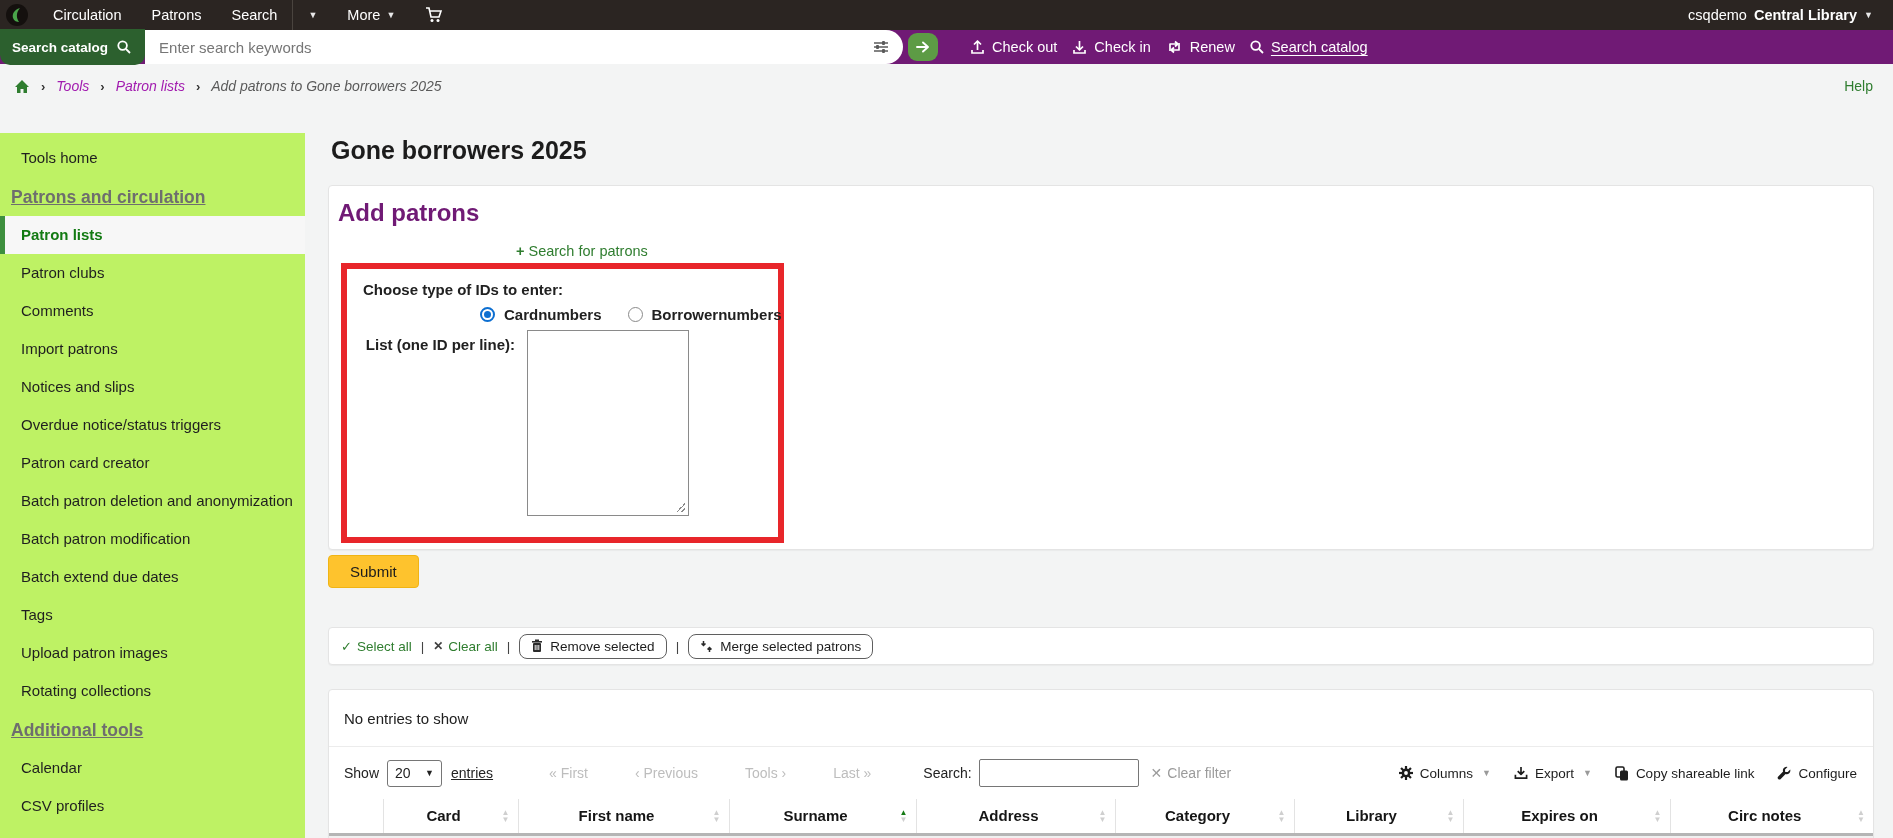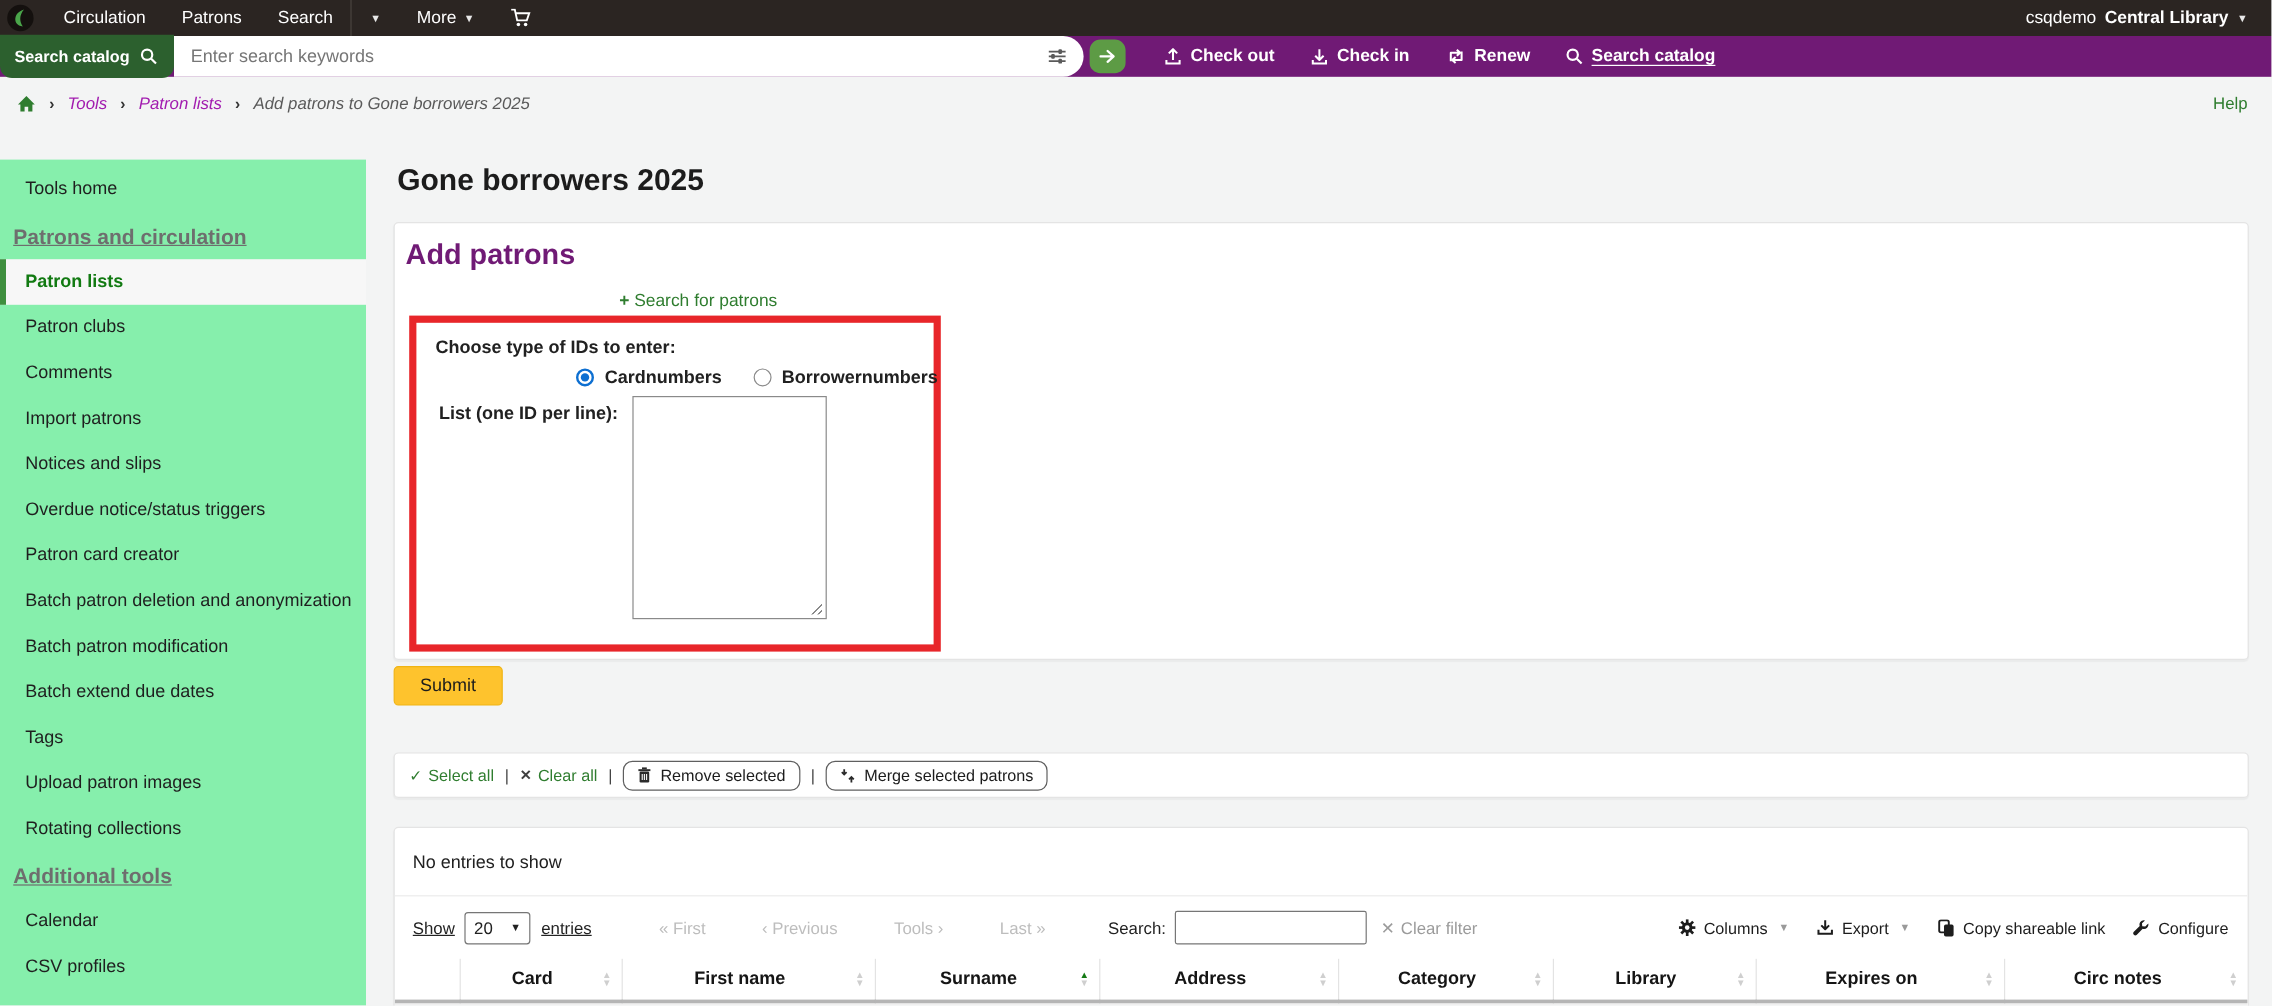--- a/index.html
+++ b/index.html
@@ -15,33 +15,33 @@
   .top-right { margin-left:auto; margin-right:20px; display:flex; align-items:center; gap:7px; }
   .top-right b { font-weight:bold; }
 
   
   .greenbar { height:34px; background:#701a75; display:flex; align-items:center; position:relative; }
   .search-tab { background:#2c602e; height:36px; display:flex; align-items:center; gap:9px; padding:0 14px 0 12px; border-radius:0 0 10px 10px; color:#fff; font-weight:bold; font-size:13.5px; z-index:2; }
   .search-input-wrap { background:#fff; height:34px; width:758px; display:flex; align-items:center; border-radius:0 17px 17px 0; padding:0 14px 0 14px; }
   .search-input-wrap input { border:none; outline:none; flex:1; font-size:15px; font-family:"Liberation Sans",sans-serif; color:#333; }
   .search-input-wrap input::placeholder { color:#767676; }
   .go-btn { width:30px; height:28px; background:#5d9b45; border:none; border-radius:9px; margin-left:5px; color:#fff; display:flex; align-items:center; justify-content:center; cursor:pointer; }
-  .green-links { display:flex; align-items:center; gap:30px; margin-left:32px; color:#fff; font-size:14.5px;font-weight:bold; }
+  .green-links { display:flex; align-items:center; gap:15px; margin-left:32px; color:#fff; font-size:14.5px; }
   .green-links .glink { display:flex; align-items:center; gap:7px; cursor:pointer; }
   .green-links .glink.underlined span.txt { text-decoration:underline; text-underline-offset:3px; }
 
   
   .breadcrumb { height:44px; display:flex; align-items:center; padding:0 20px 0 14px; font-size:14px; background:#f3f4f4; }
   .breadcrumb .sep { margin:0 11px; color:#333; font-weight:bold; font-size:13px; }
   .breadcrumb a.crumb { color:#a21caf; font-style:italic; text-decoration:none; cursor:pointer; }
   .breadcrumb .current { color:#5a5a5a; font-style:italic; }
   .help-link { margin-left:auto; color:#2f7d2f; cursor:pointer; }
 
   
-  .sidebar { position:absolute; left:0; top:133px; width:305px; bottom:0; background:#86efac; font-size:15px; }
+  .sidebar { position:absolute; left:0; top:133px; width:305px; bottom:0; background:#bef264; font-size:15px; }
   .sidebar .item { height:38px; line-height:38px; padding-left:21px; color:#1f1f1f; cursor:pointer; white-space:nowrap; }
   .sidebar .item.first { margin-top:6px; }
   .sidebar .section-head { font-size:17.5px; font-weight:bold; color:#6e6e6e; padding:10px 0 8px 11px;text-decoration:underline; }
   .sidebar .item.active { background:#f7f7f7; border-left:5px solid #3e8f3e; padding-left:16px; color:#127a12; font-weight:bold; }
 
   
   .main { position:absolute; left:328px; top:108px; width:1546px; }
   .page-title { font-size:25px; font-weight:bold; color:#1c1c1c; margin:28px 0 20px 3px; }
   .panel { background:#fff; border:1px solid #e4e4e4; border-radius:4px; box-shadow:0 1px 1px rgba(0,0,0,0.04); }
   .panel1 { height:365px; position:relative; }
@@ -302,21 +302,21 @@
           </svg>
       </span>
       <span>Merge selected patrons</span>
     </button>
   </div>
 
   <div class="panel table-panel">
     <div class="no-entries">No entries to show</div>
 
     <div class="controls-row">
-      <span style="margin-left:5px;text-decoration:underline;">Show</span>
+      <span style="margin-left:5px;">Show</span>
       <div class="show-select">
         <span>20</span>
         <span class="sel-caret">▼</span>
       </div>
       <span class="entries-lbl">entries</span>
       <div class="pager">
         <span>« First</span>
         <span>‹ Previous</span>
         <span>Tools ›</span>
         <span>Last »</span>

